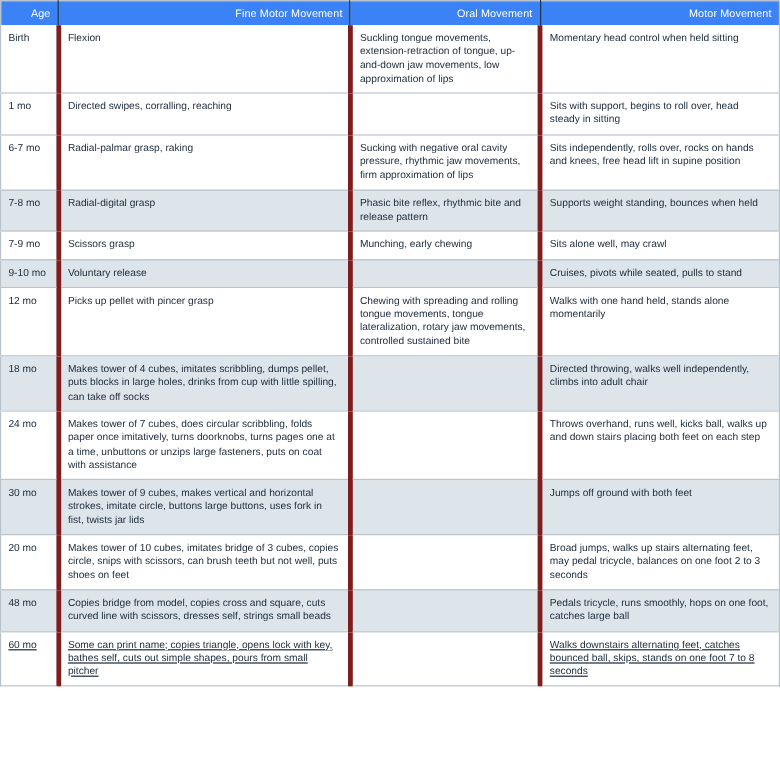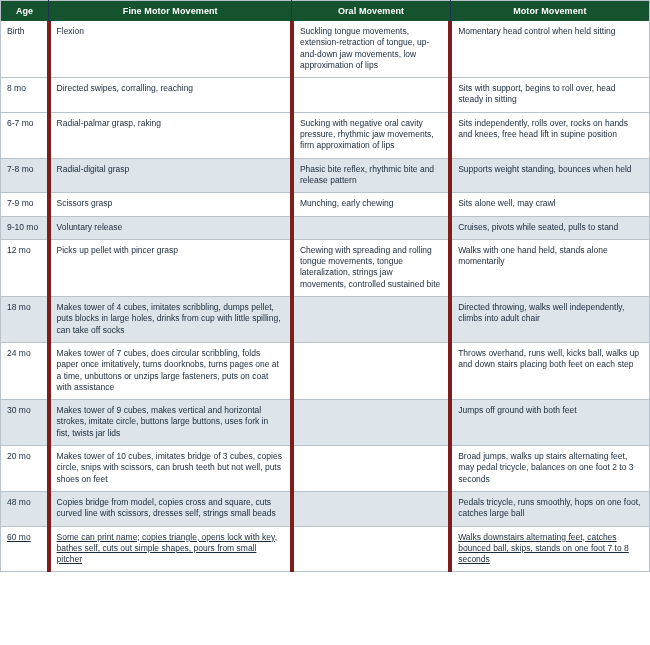--- a/index.html
+++ b/index.html
@@ -20,24 +20,24 @@
     border-collapse: collapse;
     table-layout: fixed;
     border: 1px solid #b9c3cc;
   }
   table.dev-table col.c-age { width: 48px; }
   table.dev-table col.c-fine { width: 243px; }
   table.dev-table col.c-oral { width: 158px; }
   table.dev-table col.c-motor { width: 199px; }
 
   thead th {
-    background: #14532d;
+    background: #3b82f6;
     color: #ffffff;
-    text-align: center;
-    font-weight: bold;
+    text-align: right;
+    font-weight: normal;
     font-size: 9px;
     padding: 5px 6px 5px 6px;
     vertical-align: middle;
     border-right: 1px solid #1c3550;
     letter-spacing: 0.1px;
   }
   thead th:last-child { border-right: none; }
 
   tbody td {
     vertical-align: top;
@@ -76,21 +76,21 @@
     </tr>
   </thead>
   <tbody>
     <tr class="row-light">
       <td class="age-cell">Birth</td>
       <td>Flexion</td>
       <td>Suckling tongue movements, extension-retraction of tongue, up-and-down jaw movements, low approximation of lips</td>
       <td>Momentary head control when held sitting</td>
     </tr>
     <tr class="row-light">
-      <td class="age-cell">8 mo</td>
+      <td class="age-cell">1 mo</td>
       <td>Directed swipes, corralling, reaching</td>
       <td></td>
       <td>Sits with support, begins to roll over, head steady in sitting</td>
     </tr>
     <tr class="row-light">
       <td class="age-cell">6-7 mo</td>
       <td>Radial-palmar grasp, raking</td>
       <td>Sucking with negative oral cavity pressure, rhythmic jaw movements, firm approximation of lips</td>
       <td>Sits independently, rolls over, rocks on hands and knees, free head lift in supine position</td>
     </tr>
@@ -108,21 +108,21 @@
     </tr>
     <tr class="row-tint">
       <td class="age-cell">9-10 mo</td>
       <td>Voluntary release</td>
       <td></td>
       <td>Cruises, pivots while seated, pulls to stand</td>
     </tr>
     <tr class="row-light">
       <td class="age-cell">12 mo</td>
       <td>Picks up pellet with pincer grasp</td>
-      <td>Chewing with spreading and rolling tongue movements, tongue lateralization, strings jaw movements, controlled sustained bite</td>
+      <td>Chewing with spreading and rolling tongue movements, tongue lateralization, rotary jaw movements, controlled sustained bite</td>
       <td>Walks with one hand held, stands alone momentarily</td>
     </tr>
     <tr class="row-tint">
       <td class="age-cell">18 mo</td>
       <td>Makes tower of 4 cubes, imitates scribbling, dumps pellet, puts blocks in large holes, drinks from cup with little spilling, can take off socks</td>
       <td></td>
       <td>Directed throwing, walks well independently, climbs into adult chair</td>
     </tr>
     <tr class="row-light">
       <td class="age-cell">24 mo</td>

